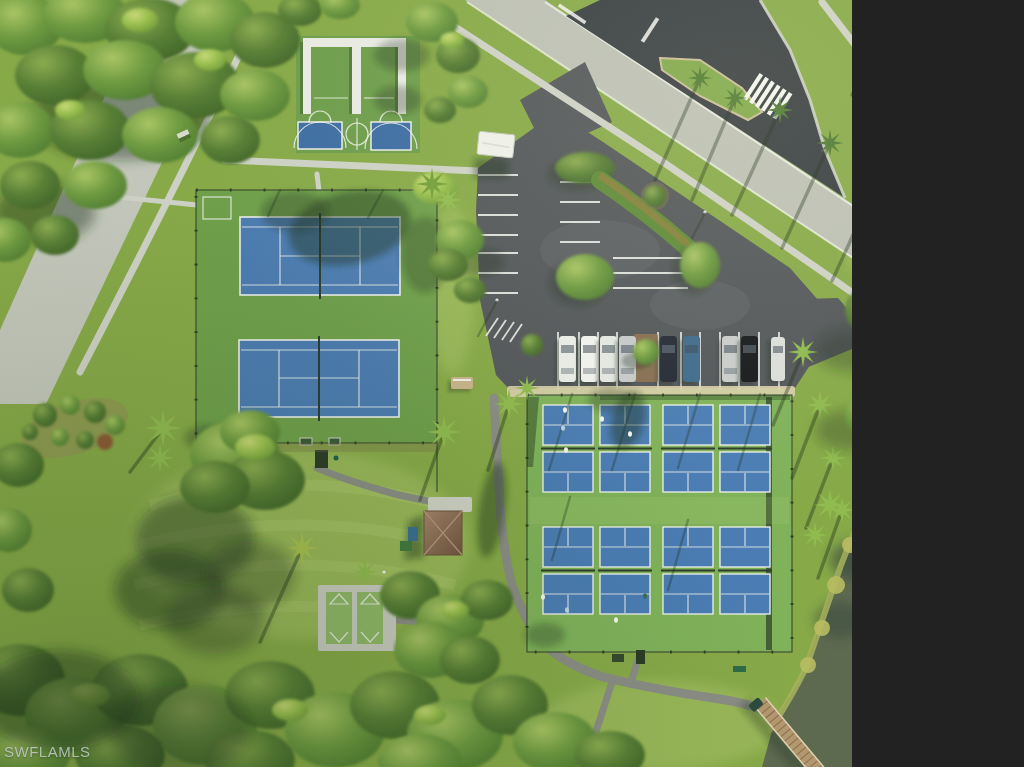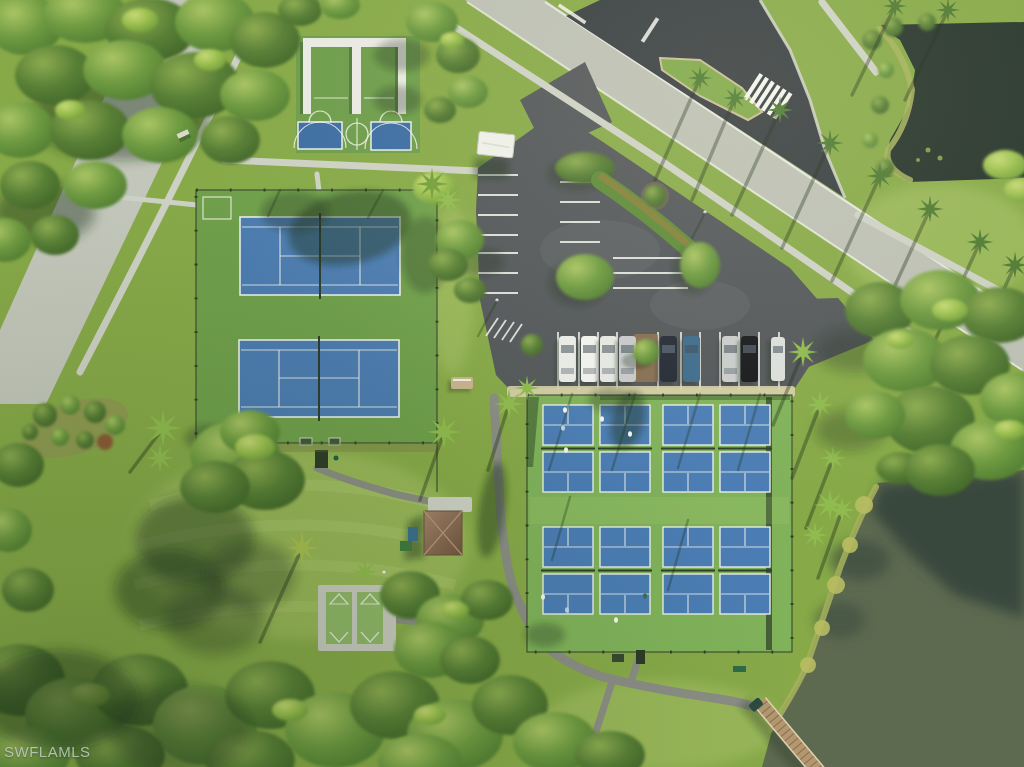--- a/index.html
+++ b/index.html
@@ -1,16 +1,16 @@
 <!DOCTYPE html>
 <html style="--grassBase: #87a948; --grassBright: #9cba57; --courtGreen: #6f9f4b; --courtBlue: #4c7cb0; --pickleGreen: #80b25a; --pickleBlue: #4b7db4; --lineWhite: #f2f4ee; --concrete: #bcc0b4; --sidewalk: #cdd1c5; --asphaltDark: #383e42; --asphaltLot: #53575a; --waterDark: #27352c; --waterOlive: #5d6a50; --waterShadow: #39473d; --treeLight: #a6c15f; --treeMid: #6e9a41; --treeDark: #4f7a32; --roofBrown: #8c6c52; --reed: #a7b35c; --bridgeTan: #b2976f; --sand: #d8cfac;"><head>
 <meta charset="utf-8">
 <style>
   html,body{margin:0;padding:0;background:#222;}
-  .stage{position:relative;width:1024px;height:767px;overflow:hidden;
+  .stage{position:relative;width:852px;height:767px;overflow:hidden;
          background:var(--grassBase,#87a948);font-family:"Liberation Sans",sans-serif;}
   .stage svg{position:absolute;left:0;top:0;}
   .watermark{position:absolute;left:4px;top:743px;font-size:15px;letter-spacing:.5px;
              color:rgba(195,203,200,.85);text-shadow:0 1px 2px rgba(35,55,25,.45);}
 
   
   .t1{fill:url(#gT1)} .t2{fill:url(#gT2)} .t3{fill:url(#gT3)}
   .sh{fill:rgba(24,42,20,.42)} .sh2{fill:rgba(24,42,20,.30)}
   .road{fill:var(--concrete,#bcc0b4)} .lroad{fill:#c3c7bb}
   .darkA{fill:var(--asphaltDark,#383e42)} .lotA{fill:var(--asphaltLot,#53575a)}

